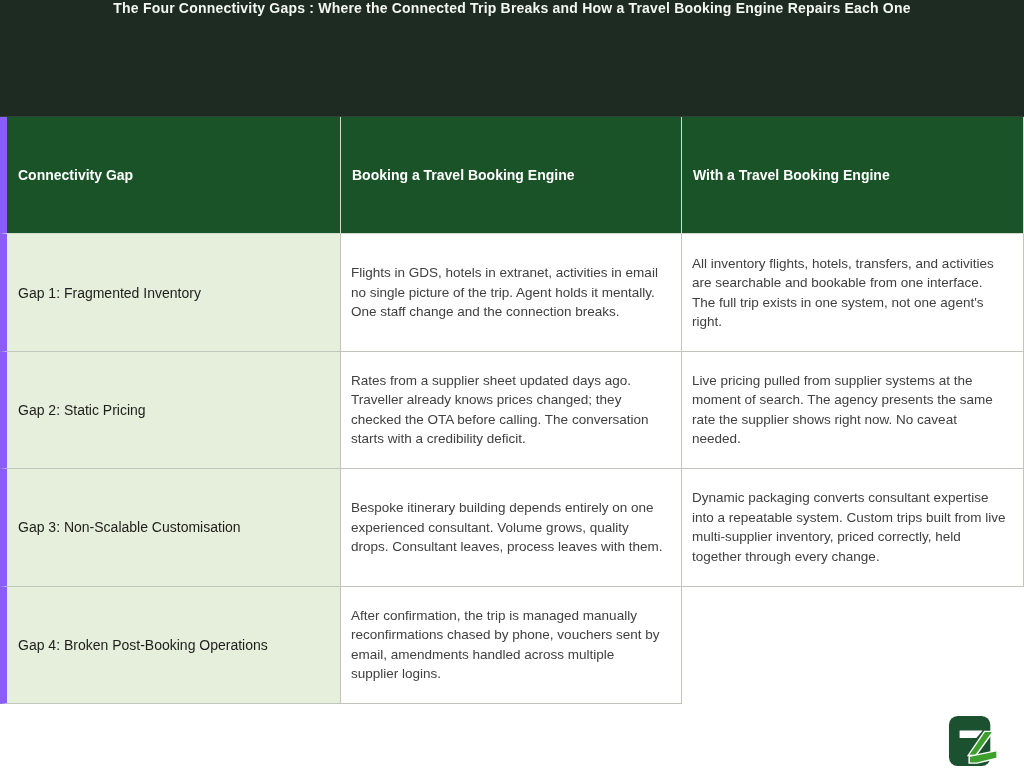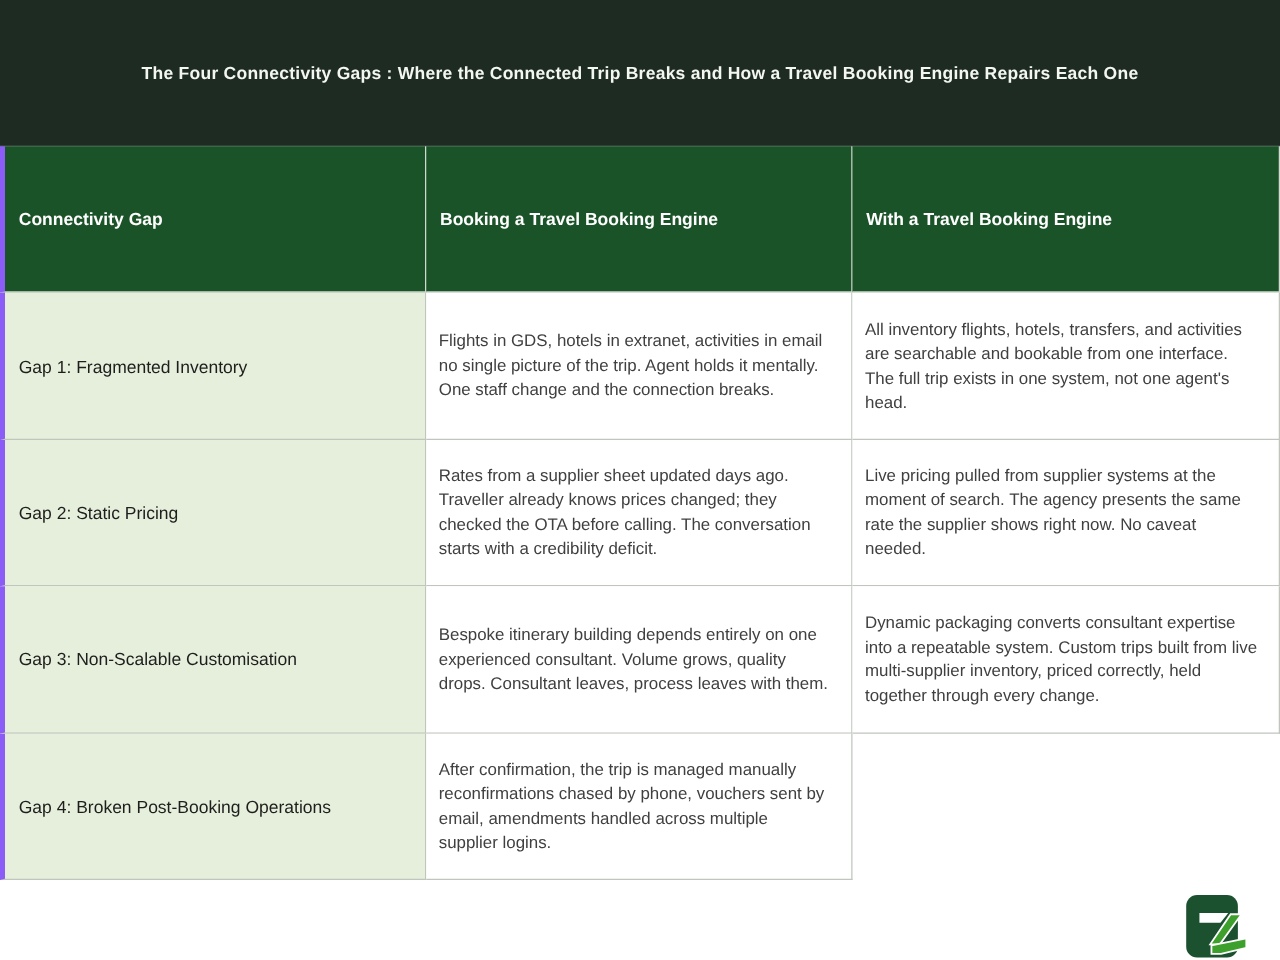--- a/index.html
+++ b/index.html
@@ -12,21 +12,20 @@
     position: relative;
     width: 1024px;
     height: 768px;
     background: #ffffff;
     overflow: hidden;
   }
   .banner {
     height: 117px;
     background: #1e2b22;
     display: flex;
-    align-items: center;
     justify-content: center;
     box-sizing: border-box;
     border-bottom: 1px solid #31413a;
   }
   .banner-title {
     color: #f3f6f1;
     font-weight: bold;
     font-size: 14px;
     letter-spacing: 0.2px;
     text-align: center;
@@ -39,21 +38,21 @@
     width: 1024px;
     box-sizing: border-box;
   }
   .cell {
     box-sizing: border-box;
     border-right: 1px solid #c0c5bd;
     border-bottom: 1px solid #c0c5bd;
     display: flex;
     align-items: center;
   }
-  .cell.first-col { border-left: 4px solid #8b5cf6; }
+  .cell.first-col { border-left: 7px solid #8b5cf6; }
   .head-cell {
     background: #1b5329;
     color: #ffffff;
     font-weight: bold;
     font-size: 14px;
     padding: 0 12px 0 11px;
     border-right-color: #d2d8cf;
     border-bottom-color: #d2d8cf;
   }
   .gap-cell {
@@ -92,21 +91,21 @@
   </div>
 
   <div class="grid">
 
     <div class="cell head-cell first-col">Connectivity Gap</div>
     <div class="cell head-cell">Booking a Travel Booking Engine</div>
     <div class="cell head-cell">With a Travel Booking Engine</div>
 
     <div class="cell gap-cell first-col">Gap 1: Fragmented Inventory</div>
     <div class="cell body-cell">Flights in GDS, hotels in extranet, activities in email no single picture of the trip. Agent holds it mentally. One staff change and the connection breaks.</div>
-    <div class="cell body-cell">All inventory flights, hotels, transfers, and activities are searchable and bookable from one interface. The full trip exists in one system, not one agent's head.</div>
+    <div class="cell body-cell">All inventory flights, hotels, transfers, and activities are searchable and bookable from one interface. The full trip exists in one system, not one agent's right.</div>
 
     <div class="cell gap-cell first-col">Gap 2: Static Pricing</div>
     <div class="cell body-cell">Rates from a supplier sheet updated days ago. Traveller already knows prices changed; they checked the OTA before calling. The conversation starts with a credibility deficit.</div>
     <div class="cell body-cell">Live pricing pulled from supplier systems at the moment of search. The agency presents the same rate the supplier shows right now. No caveat needed.</div>
 
     <div class="cell gap-cell first-col">Gap 3: Non-Scalable Customisation</div>
     <div class="cell body-cell">Bespoke itinerary building depends entirely on one experienced consultant. Volume grows, quality drops. Consultant leaves, process leaves with them.</div>
     <div class="cell body-cell">Dynamic packaging converts consultant expertise into a repeatable system. Custom trips built from live multi-supplier inventory, priced correctly, held together through every change.</div>
 
     <div class="cell gap-cell first-col">Gap 4: Broken Post-Booking Operations</div>

